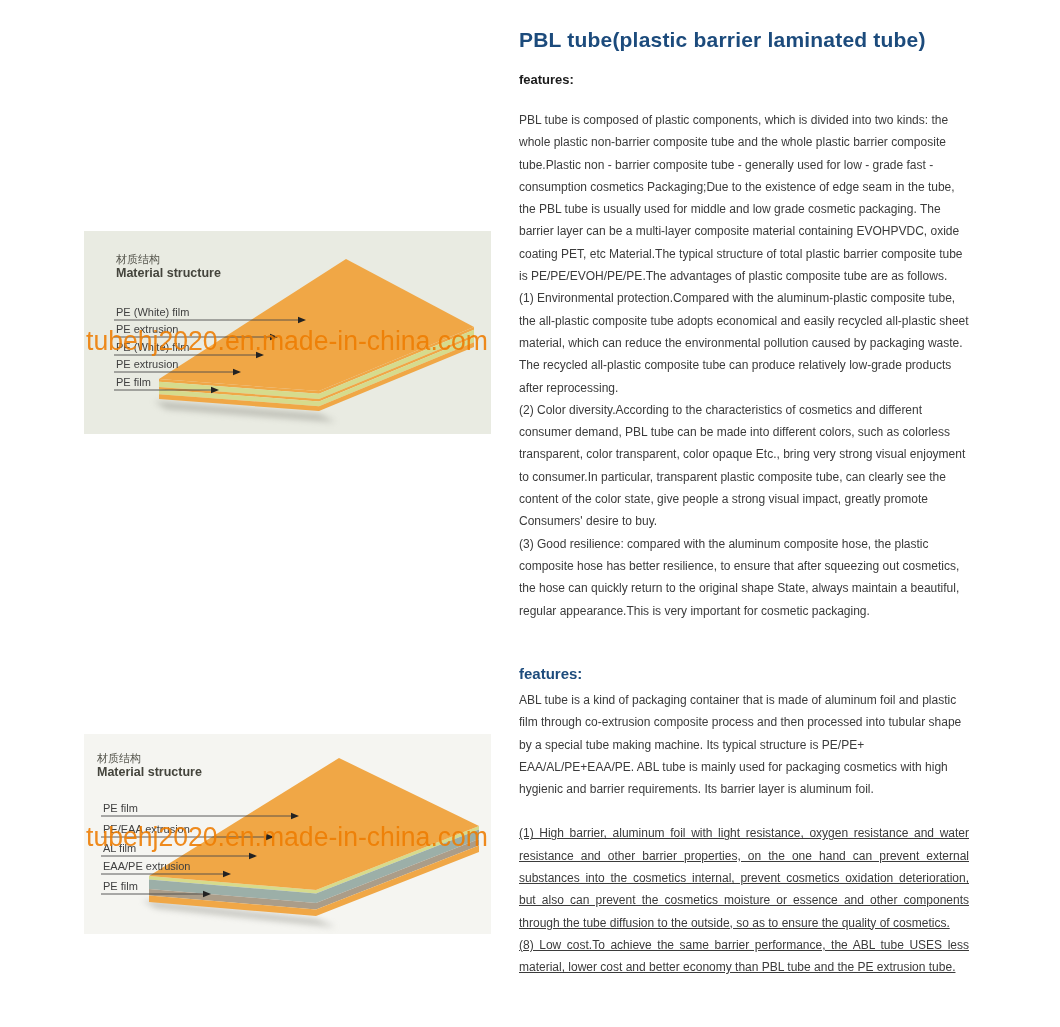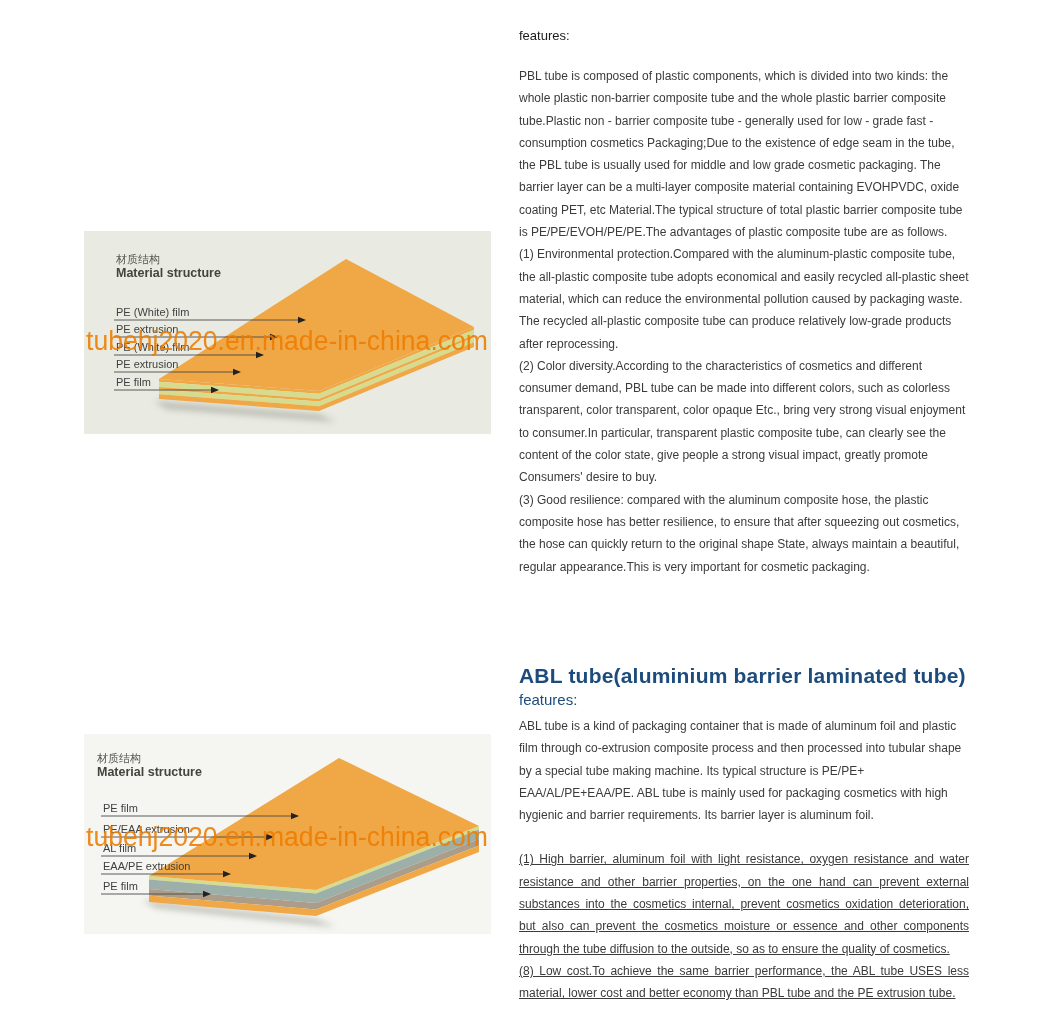--- a/index.html
+++ b/index.html
@@ -9,21 +9,21 @@
   }
   .text-col{position:absolute;left:519px;width:450px;}
   .col1{top:28px;}
   .col2{top:664px;}
   h1.sec-title{
     margin:0 0 21px 0;font-size:21px;line-height:23px;font-weight:bold;
     color:#1c4b7c;letter-spacing:.2px;
   }
   .col2 h1.sec-title{margin-bottom:3px;}
   .features-label{
-    margin:0 0 21px 0;font-size:13px;line-height:16px;font-weight:normal;color:#1b1b1b;
+    margin:0 0 21px 0;font-size:13px;line-height:16px;font-weight:bold;color:#1b1b1b;
   }
   .features-label.blue{
     color:#1c4b7c;font-size:15px;line-height:19px;margin:0 0 6px 0;
   }
   .body-text p{
     margin:0;font-size:12px;line-height:22.3px;color:#3b3b3b;
   }
   .body-text p.gap-after{margin-bottom:22px;}
   .body-text.justified p.j{text-align:justify;text-decoration:underline;}
   .diagram{position:absolute;left:84px;}
@@ -33,31 +33,31 @@
   .zh{font-size:11px;fill:#55554c;}
   .en{font-size:12.5px;font-weight:bold;fill:#44443c;}
   .layer-lab{font-size:11px;fill:#3f3f3f;}
   .lead{stroke:#4a4a4a;stroke-width:.9;}
   .wm{font-size:27px;opacity:.88;}
 </style>
 </head>
 <body>
 
 <div class="text-col col1">
+  <h1 class="sec-title">PBL tube(plastic barrier laminated tube)</h1>
   <p class="features-label">features:</p>
   <div class="body-text">
     <p>PBL tube is composed of plastic components, which is divided into two kinds: the whole plastic non-barrier composite tube and the whole plastic barrier composite tube.Plastic non - barrier composite tube - generally used for low - grade fast - consumption cosmetics Packaging;Due to the existence of edge seam in the tube, the PBL tube is usually used for middle and low grade cosmetic packaging. The barrier layer can be a multi-layer composite material containing EVOHPVDC, oxide coating PET, etc Material.The typical structure of total plastic barrier composite tube is PE/PE/EVOH/PE/PE.The advantages of plastic composite tube are as follows.</p>
     <p>(1) Environmental protection.Compared with the aluminum-plastic composite tube, the all-plastic composite tube adopts economical and easily recycled all-plastic sheet material, which can reduce the environmental pollution caused by packaging waste. The recycled all-plastic composite tube can produce relatively low-grade products after reprocessing.</p>
     <p>(2) Color diversity.According to the characteristics of cosmetics and different consumer demand, PBL tube can be made into different colors, such as colorless transparent, color transparent, color opaque Etc., bring very strong visual enjoyment to consumer.In particular, transparent plastic composite tube, can clearly see the content of the color state, give people a strong visual impact, greatly promote Consumers' desire to buy.</p>
     <p>(3) Good resilience: compared with the aluminum composite hose, the plastic composite hose has better resilience, to ensure that after squeezing out cosmetics, the hose can quickly return to the original shape State, always maintain a beautiful, regular appearance.This is very important for cosmetic packaging.</p>
   </div>
 </div>
 
 <div class="text-col col2">
-  <h1 class="sec-title">ABL tube(aluminium barrier laminated tube)</h1>
   <p class="features-label blue">features:</p>
   <div class="body-text justified">
     <p class="gap-after">ABL tube is a kind of packaging container that is made of aluminum foil and plastic film through co-extrusion composite process and then processed into tubular shape by a special tube making machine. Its typical structure is PE/PE+ EAA/AL/PE+EAA/PE. ABL tube is mainly used for packaging cosmetics with high hygienic and barrier requirements. Its barrier layer is aluminum foil.</p>
     <p class="j">(1) High barrier, aluminum foil with light resistance, oxygen resistance and water resistance and other barrier properties, on the one hand can prevent external substances into the cosmetics internal, prevent cosmetics oxidation deterioration, but also can prevent the cosmetics moisture or essence and other components through the tube diffusion to the outside, so as to ensure the quality of cosmetics.</p>
     <p class="j">(8) Low cost.To achieve the same barrier performance, the ABL tube USES less material, lower cost and better economy than PBL tube and the PE extrusion tube.</p>
   </div>
 </div>
 
 <div class="diagram d1">
   <svg width="407" height="203" viewBox="0 0 407 203">

